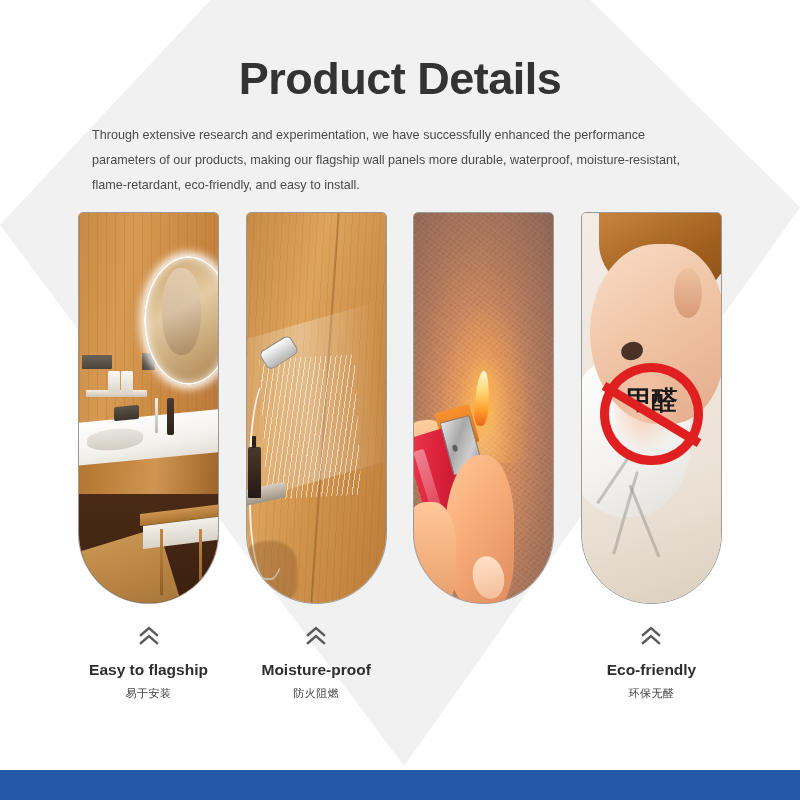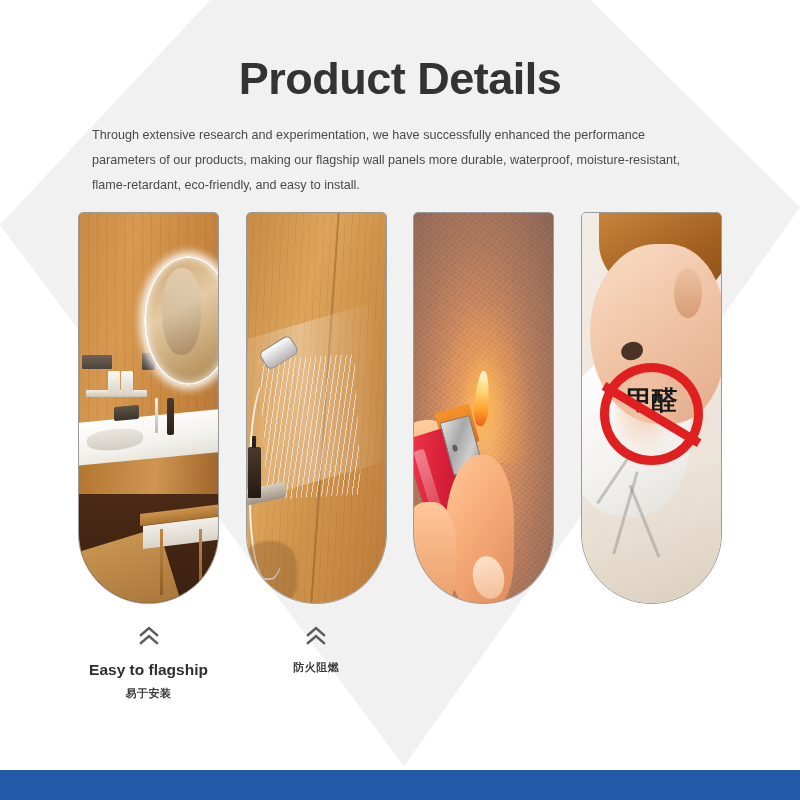--- a/index.html
+++ b/index.html
@@ -95,21 +95,21 @@
     font-size:15.5px;
     font-weight:bold;
     color:#2e2e2e;
     line-height:1.25;
     white-space:nowrap;
   }
 
   .cap-cn {
     margin-top:7px;
     font-size:11px;
-    font-weight:bold;
+    font-weight:normal;
     color:#3d3d3d;
     letter-spacing:0.5px;
   }
 
   
   .scene { position:absolute; inset:0; }
 
   
   .bath-wall {
     position:absolute; inset:0;
@@ -515,20 +515,21 @@
           <div class="sh-wet"></div>
           <div class="sh-shelf"></div>
           <div class="sh-bottle"></div>
         </div>
       </div>
       <div class="card-caption">
         <svg class="chev-icon" viewBox="0 0 22 20">
           <path d="M3 9 L11 2 L19 9" fill="none" stroke="#5a5a5a" stroke-width="2.4" stroke-linecap="square"></path>
           <path d="M3 17 L11 10 L19 17" fill="none" stroke="#5a5a5a" stroke-width="2.4" stroke-linecap="square"></path>
         </svg>
+        <div class="cap-en">Moisture-proof</div>
         <div class="cap-cn">防火阻燃</div>
       </div>
     </div>
 
     <div class="card">
       <div class="card-media">
         <div class="scene">
           <div class="stucco"></div>
           <div class="flame-glow"></div>
           <div class="flame"></div>
@@ -555,19 +556,27 @@
           <div class="baby-eye"></div>
           <div class="baby-cheek"></div>
           <div class="baby-strap s1"></div>
           <div class="baby-strap s2"></div>
           <div class="baby-strap s3"></div>
           <div class="no-text">甲醛</div>
           <div class="no-sign"></div>
           <div class="no-slash"></div>
         </div>
       </div>
+      <div class="card-caption">
+        <svg class="chev-icon" viewBox="0 0 22 20">
+          <path d="M3 9 L11 2 L19 9" fill="none" stroke="#5a5a5a" stroke-width="2.4" stroke-linecap="square"></path>
+          <path d="M3 17 L11 10 L19 17" fill="none" stroke="#5a5a5a" stroke-width="2.4" stroke-linecap="square"></path>
+        </svg>
+        <div class="cap-en">Eco-friendly</div>
+        <div class="cap-cn">环保无醛</div>
+      </div>
     </div>
 
   </div>
 
   <div class="bottom-bar"></div>
 
 </div>
 
 </body></html>

